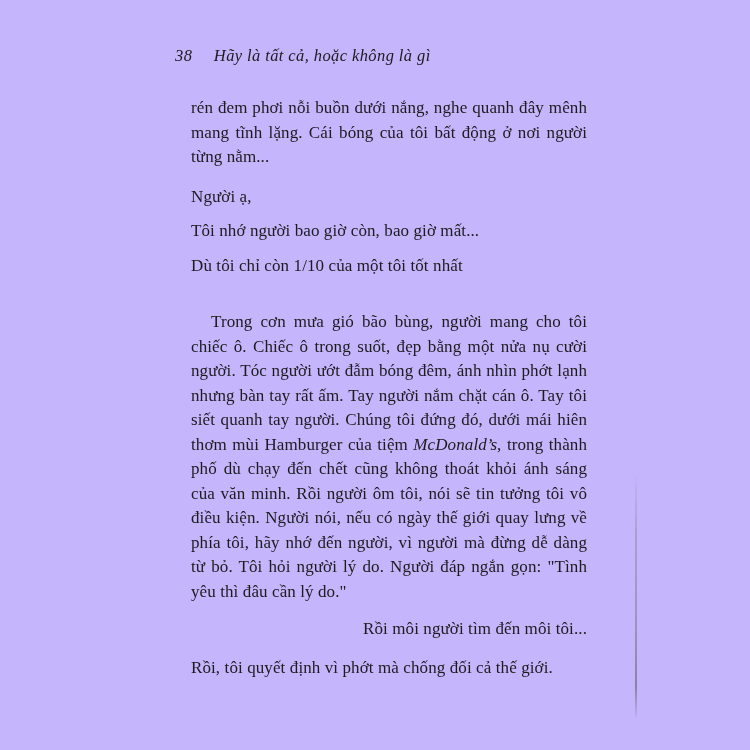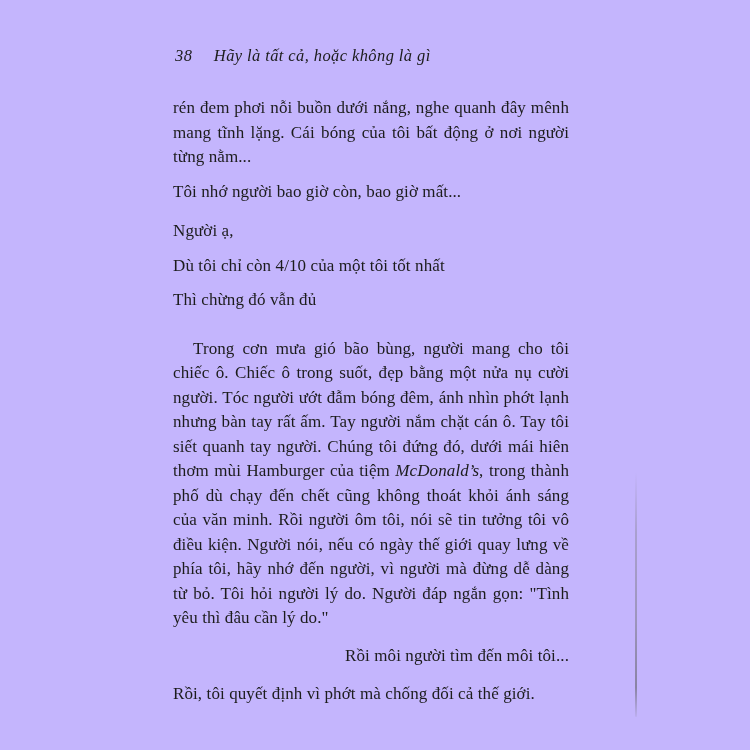--- a/index.html
+++ b/index.html
@@ -18,30 +18,30 @@
     top: 46px;
     left: 175px;
     font-size: 16.5px;
     font-style: italic;
     letter-spacing: 0.4px;
     white-space: nowrap;
   }
   .running-head .pgnum { margin-right: 17px; }
   .text-block {
     position: absolute;
-    left: 173px;
+    left: 191px;
     top: 96px;
     width: 396px;
     font-size: 17px;
     line-height: 24.5px;
     letter-spacing: 0.1px;
   }
   .text-block p { margin: 0; padding: 0; }
   .para { text-align: justify; }
-  .para.indent { text-indent: 20px; margin-top: 24px; }
+  .para.indent { text-indent: 20px; margin-top: 32px; }
   .verse { padding-left: 20px; text-align: left; }
   .verse.v1 { margin-top: 15px; }
   .verse.v2, .verse.v3, .verse.v4, .verse.v5 { margin-top: 10px; }
   .verse.c1 { margin-top: 13px; text-align: right; }
   .verse.c2 { margin-top: 14px; }
   .italic { font-style: italic; }
   .page-curve {
     position: absolute;
     left: 635px;
     top: 472px;
@@ -63,24 +63,23 @@
 
   <header class="running-head">
     <span class="pgnum">38</span>
     <span class="rtitle">Hãy là tất cả, hoặc không là gì</span>
   </header>
 
   <main class="text-block">
 
     <p class="para cont">rén đem phơi nỗi buồn dưới nắng, nghe quanh đây mênh mang tĩnh lặng. Cái bóng của tôi bất động ở nơi người từng nằm...</p>
 
+    <p class="verse v1">Người ạ,</p>
     <p class="verse v2">Tôi nhớ người bao giờ còn, bao giờ mất...</p>
-    <p class="verse v1">Người ạ,</p>
-    <p class="verse v3">Dù tôi chỉ còn 4/10 của một tôi tốt nhất</p>
-    <p class="verse v4">Thì chừng đó vẫn đủ</p>
+    <p class="verse v3">Dù tôi chỉ còn 1/10 của một tôi tốt nhất</p>
 
     <p class="para indent" id="para-main"><span>Trong cơn mưa gió bão bùng, người mang cho tôi chiếc ô. Chiếc ô trong suốt, đẹp bằng một nửa nụ cười người. Tóc người ướt đẫm bóng đêm, ánh nhìn phớt lạnh nhưng bàn tay rất ấm. Tay người nắm chặt cán ô. Tay tôi siết quanh tay người. Chúng tôi đứng đó, dưới mái hiên thơm mùi Hamburger của tiệm </span><span class="italic">McDonald’s</span><span>, trong thành phố dù chạy đến chết cũng không thoát khỏi ánh sáng của văn minh. Rồi người ôm tôi, nói sẽ tin tưởng tôi vô điều kiện. Người nói, nếu có ngày thế giới quay lưng về phía tôi, hãy nhớ đến người, vì người mà đừng dễ dàng từ bỏ. Tôi hỏi người lý do. Người đáp ngắn gọn: "Tình yêu thì đâu cần lý do."</span></p>
 
     <p class="verse c1">Rồi môi người tìm đến môi tôi...</p>
     <p class="verse c2">Rồi, tôi quyết định vì phớt mà chống đối cả thế giới.</p>
 
   </main>
 
   <div class="page-curve"></div>
 

